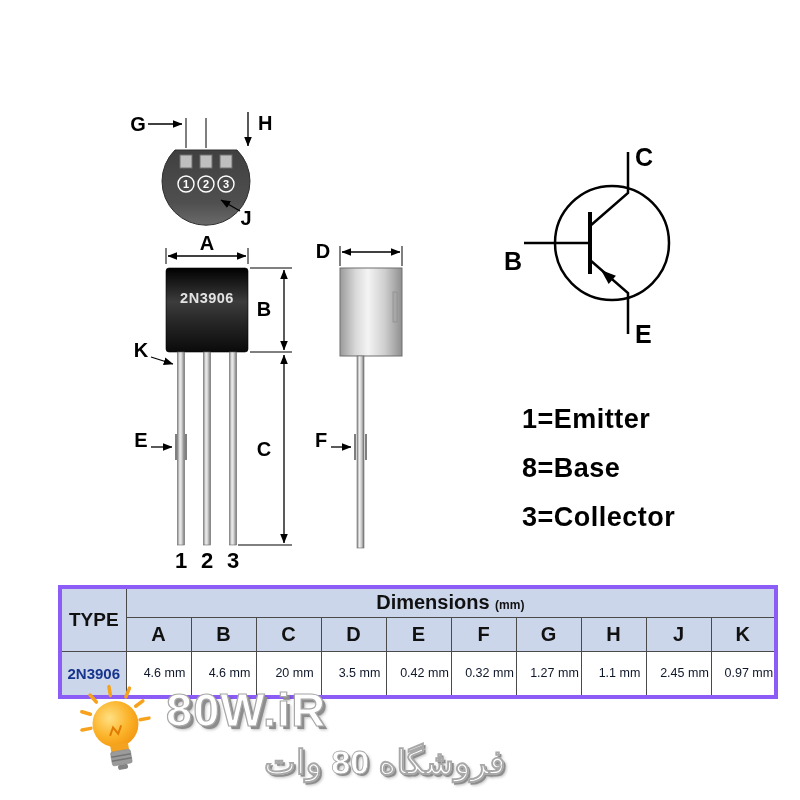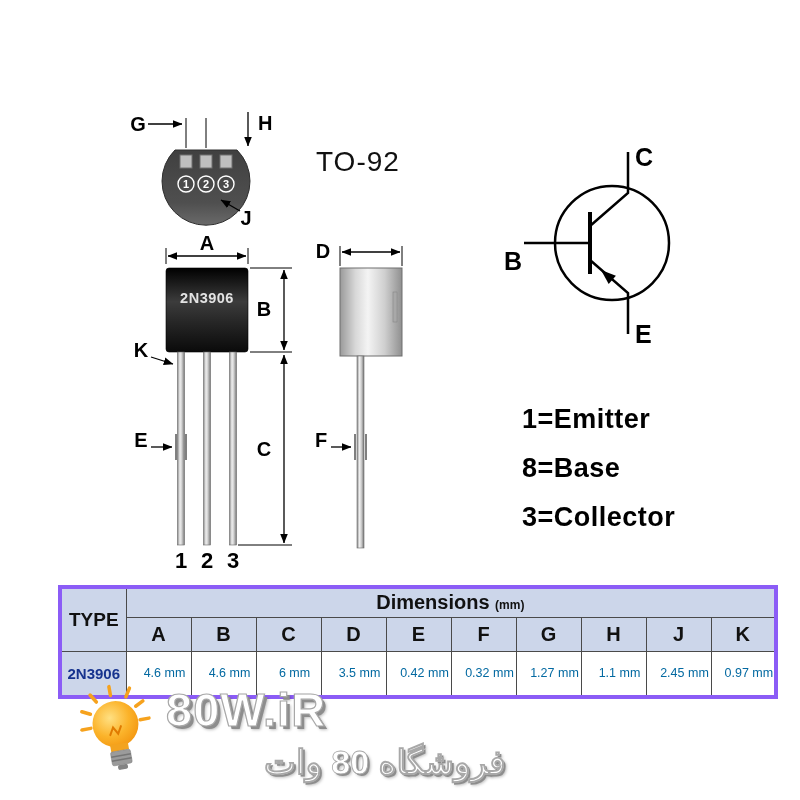--- a/index.html
+++ b/index.html
@@ -34,21 +34,21 @@
   }
   .dim-table th, .dim-table td {
     border:1px solid #4a4a4a; text-align:center; vertical-align:middle;
     font-family:"Liberation Sans", sans-serif;
   }
   .head-bg { background:#ccd6ea; }
   th.type-h { font-size:19px; color:#111; }
   th.dims-h { font-size:20px; height:30px; color:#111; }
   th.dims-h .unit { font-size:12px; }
   th.col-h { font-size:20px; height:34px; color:#111; }
-  td.val { height:46px; font-size:12.5px; color:#0369a1; background:#fff; font-weight:500;padding-left:12px; }
+  td.val { height:46px; font-size:12.5px; color:#0f172a; background:#fff; font-weight:500;padding-left:12px; }
   td.type-c { background:#ccd6ea; color:#16338e; font-weight:bold; font-size:15px; }
 
   
   .watermark { left:76px; top:682px; display:flex; align-items:center; z-index:5; }
   .wm-text { margin-left:6px; }
   .wm-site {
     font-size:47px; font-weight:bold; color:#ffffff; line-height:1;
     -webkit-text-stroke:1.2px #a8a8a8;
     text-shadow:3px 3px 0 #8d8d8d, 4px 4px 3px rgba(0,0,0,.25);
     letter-spacing:1px;
@@ -190,21 +190,20 @@
       <line x1="524" y1="243" x2="590" y2="243" stroke-width="2.5"></line>
       <path d="M590,226 L628,193 L628,152" stroke-width="2.5"></path>
       <path d="M590,260 L628,293 L628,334" stroke-width="2.5"></path>
       <polygon points="601,270 615.9,275.7 608.7,284" fill="#000" stroke="none"></polygon>
       <text class="symtext" x="635" y="166" text-anchor="start" fill="#000" stroke="none">C</text>
       <text class="symtext" x="504" y="270" text-anchor="start" fill="#000" stroke="none">B</text>
       <text class="symtext" x="635" y="343" text-anchor="start" fill="#000" stroke="none">E</text>
     </g>
   </svg>
 
-  <div class="abs pkg-name">TO-92</div>
 
   <div class="abs legend">
     <div class="legend-line">1=Emitter</div>
     <div class="legend-line">8=Base</div>
     <div class="legend-line">3=Collector</div>
   </div>
 
   <table class="dim-table">
     <colgroup>
       <col style="width:66px">
@@ -227,21 +226,21 @@
       <th class="head-bg col-h">F</th>
       <th class="head-bg col-h">G</th>
       <th class="head-bg col-h">H</th>
       <th class="head-bg col-h">J</th>
       <th class="head-bg col-h">K</th>
     </tr>
     <tr>
       <td class="type-c">2N3906</td>
       <td class="val">4.6 mm</td>
       <td class="val">4.6 mm</td>
-      <td class="val">6 mm</td>
+      <td class="val">20 mm</td>
       <td class="val">3.5 mm</td>
       <td class="val">0.42 mm</td>
       <td class="val">0.32 mm</td>
       <td class="val">1.27 mm</td>
       <td class="val">1.1 mm</td>
       <td class="val">2.45 mm</td>
       <td class="val">0.97 mm</td>
     </tr>
   </tbody>
     </table>

